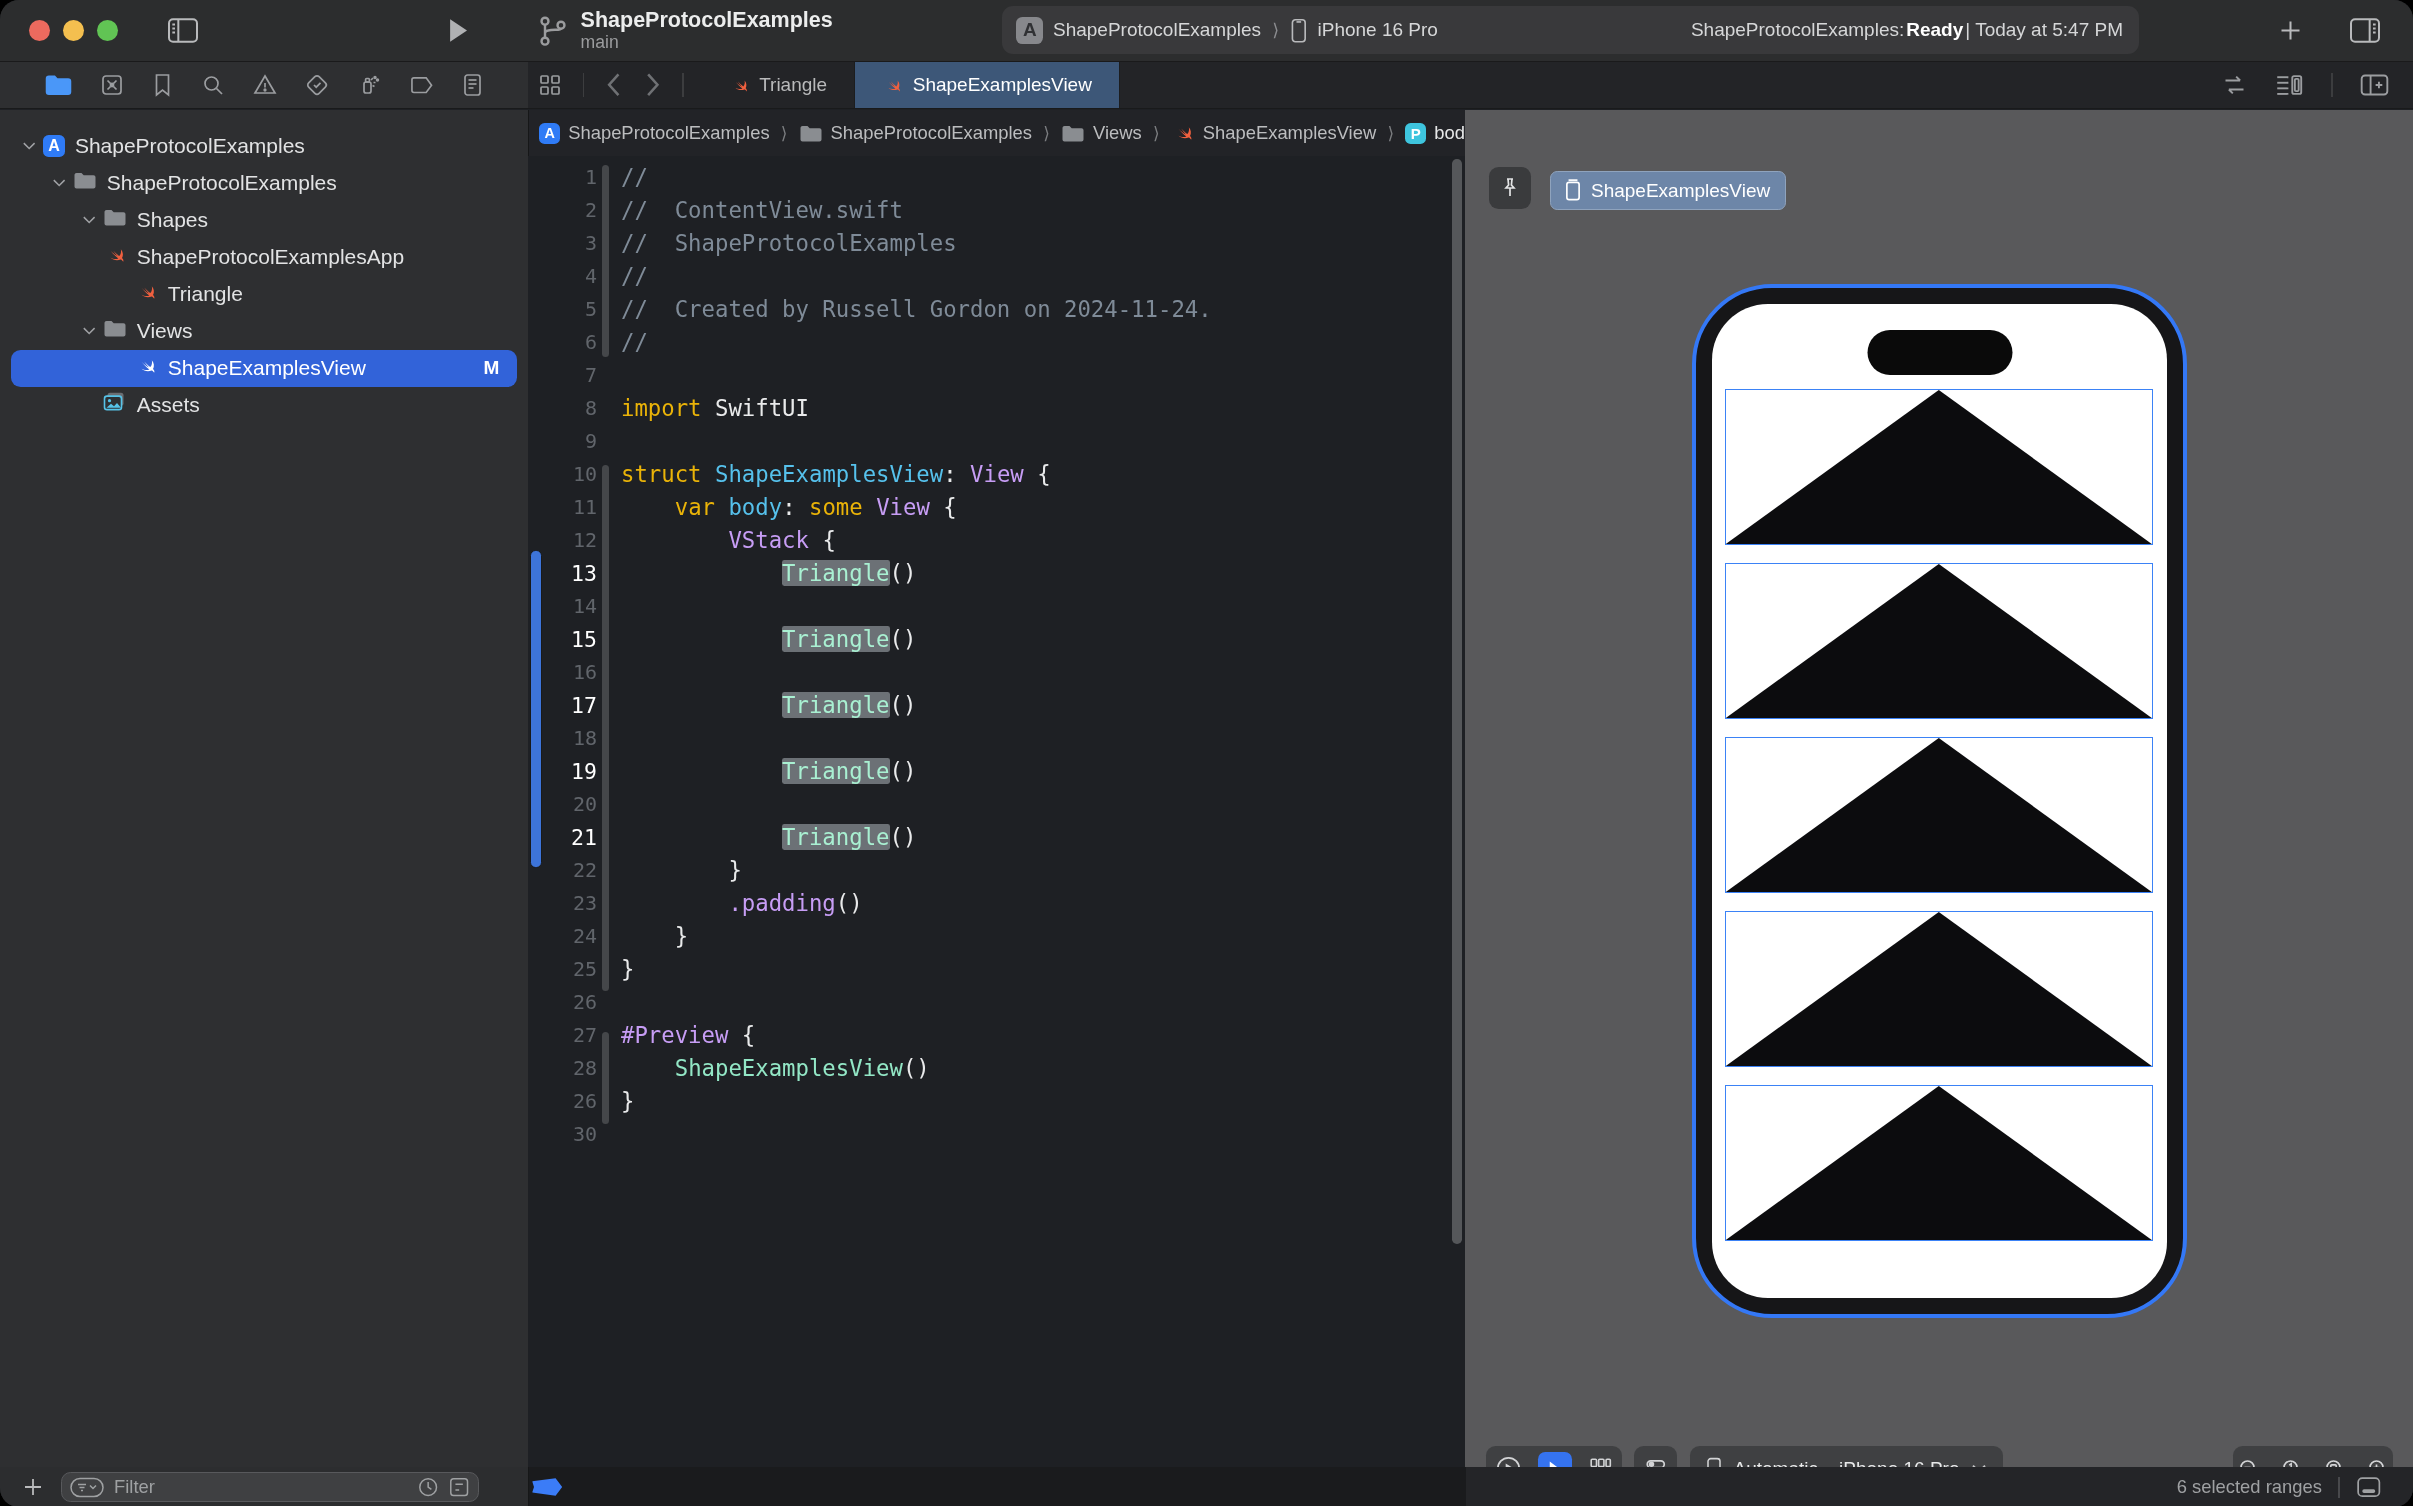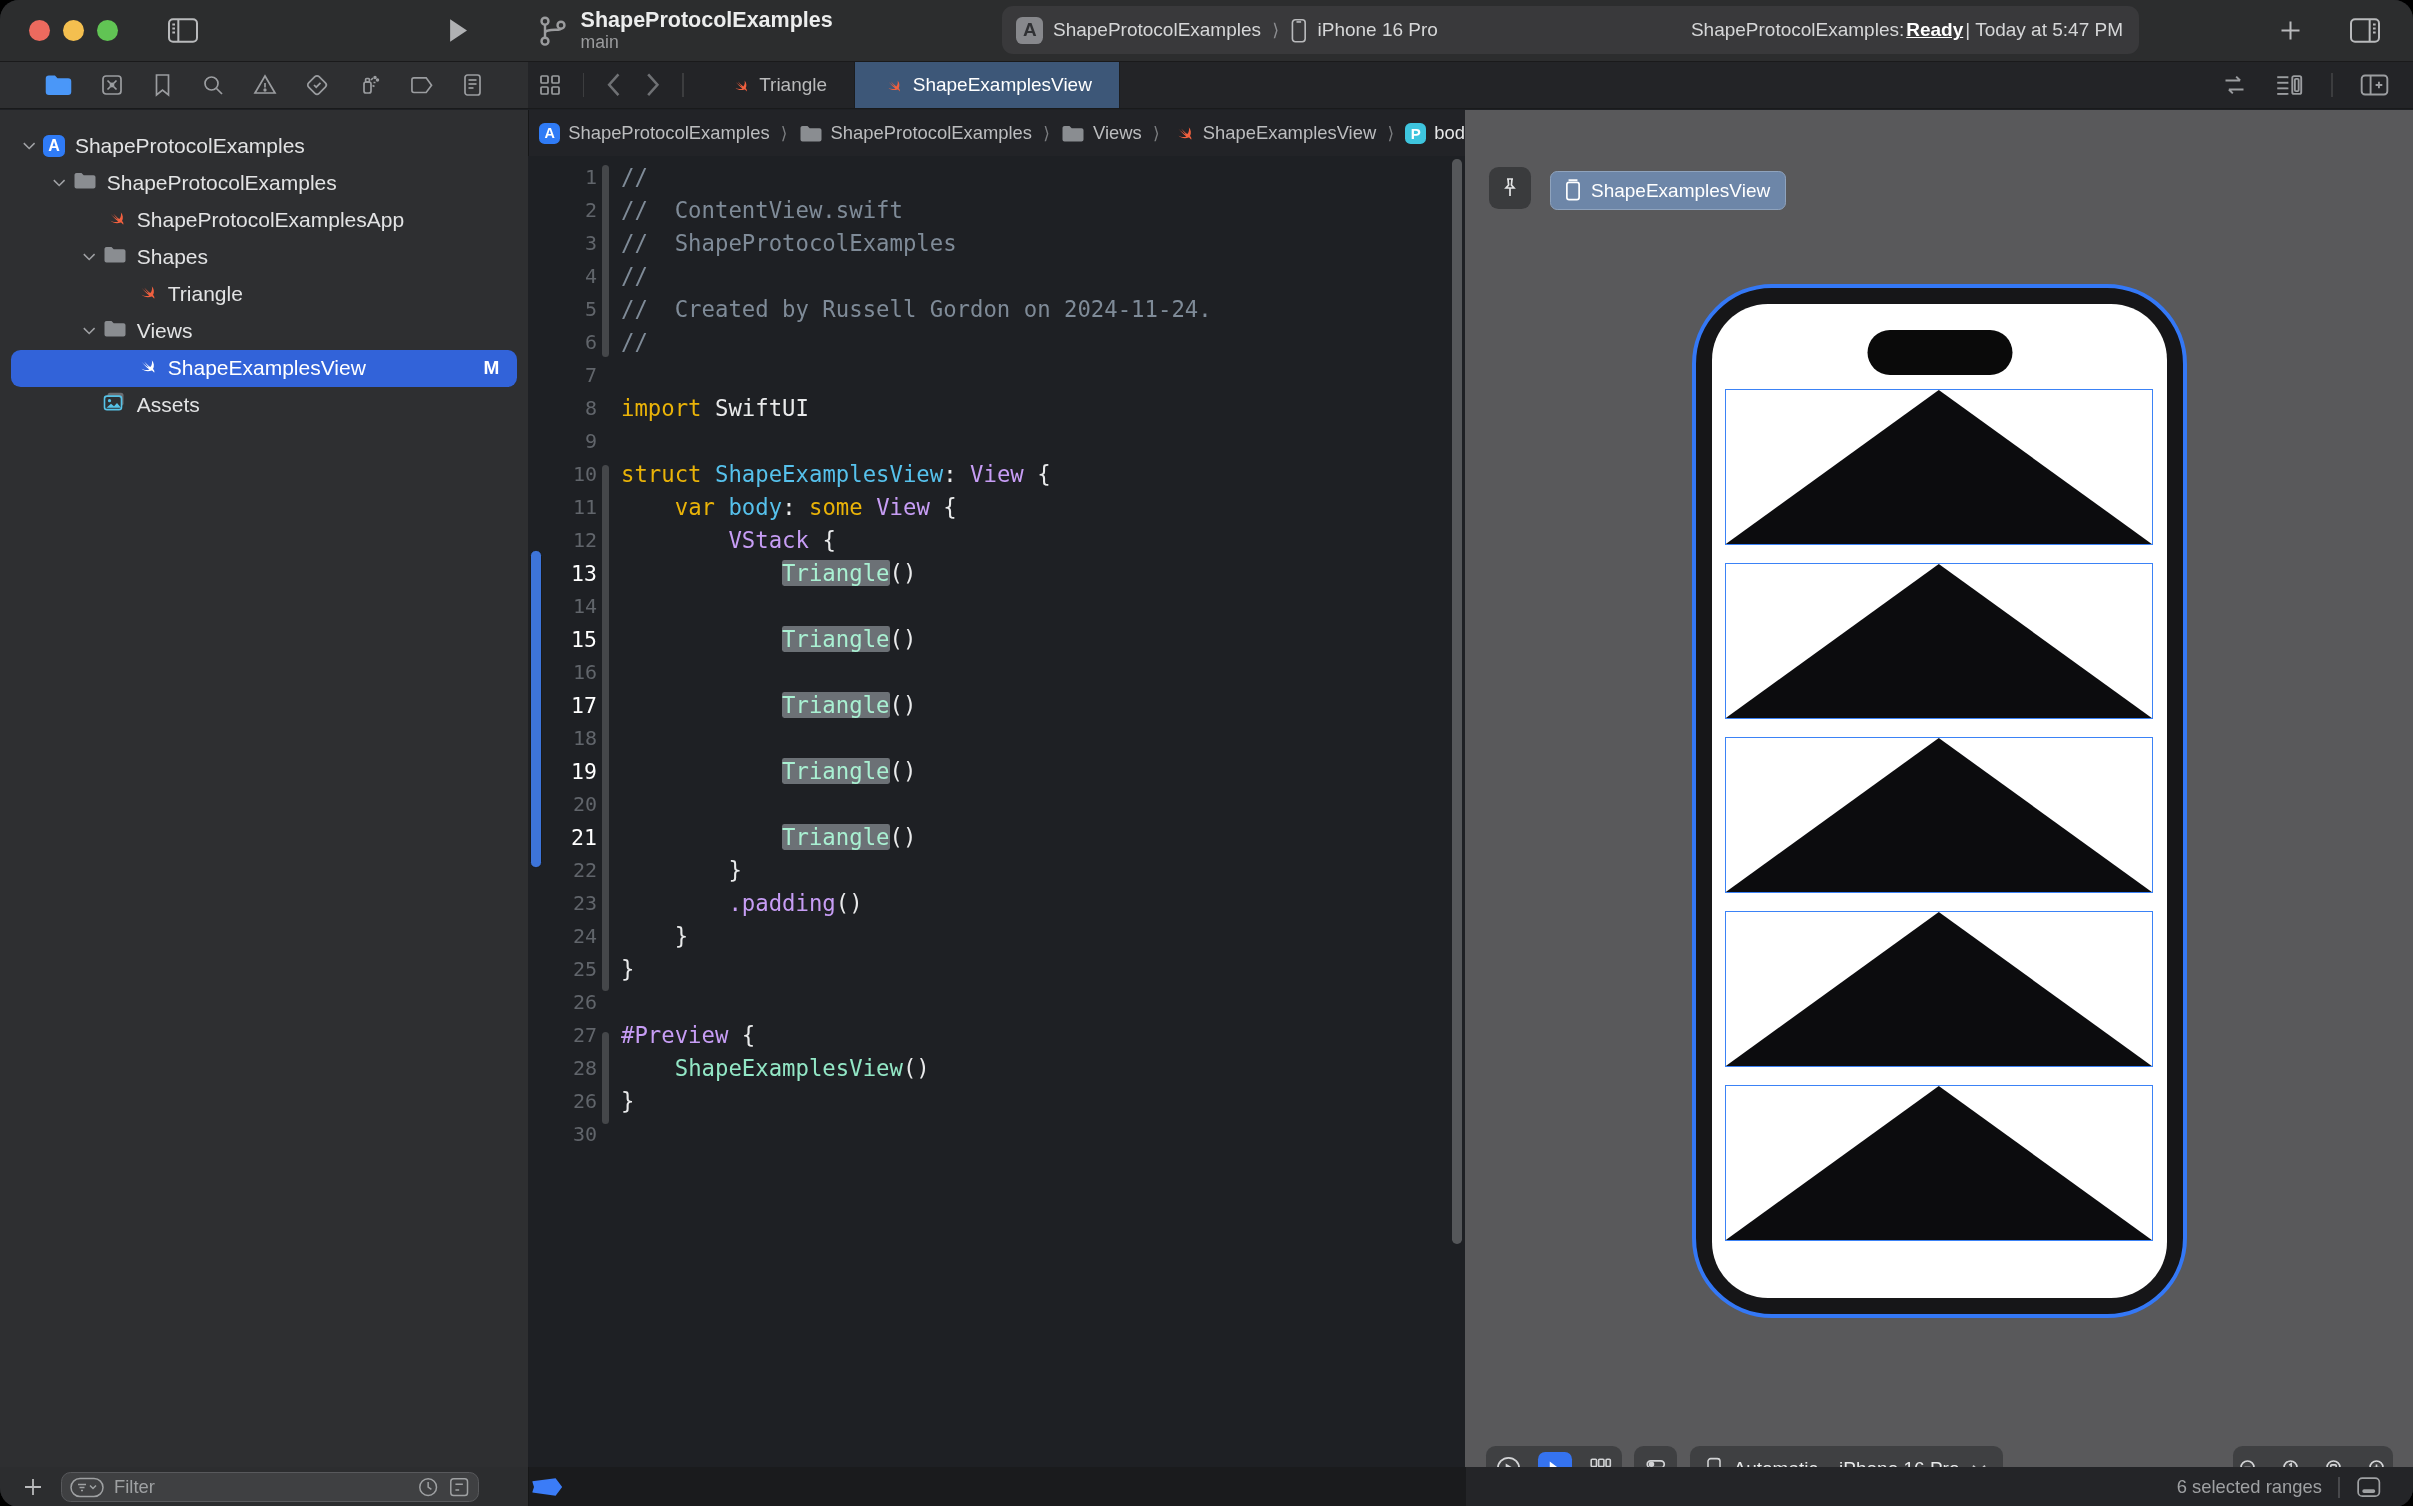--- a/index.html
+++ b/index.html
@@ -14,21 +14,21 @@
   .tl-red{background:#ec6a5e;} .tl-yellow{background:#f4bf4f;} .tl-green{background:#61c454;}
   .tbtn{color:#b9babc;margin-left:37px;}
   #proj-block{display:flex;align-items:center;margin-left:67px;}
   #proj-texts{display:flex;flex-direction:column;margin-left:11.2px;}
   #proj-title{font-size:21.5px;font-weight:bold;color:#eceded;line-height:24px;}
   #proj-branch{font-size:17.6px;color:#9b9c9e;line-height:21px;}
   #activity-pill{position:absolute;left:1002px;top:6.4px;width:1137px;height:48px;background:#39393b;border-radius:11.2px;display:flex;align-items:center;font-size:19px;color:#d6d7d8;}
   #activity-pill .sep{color:#8b8c8f;margin:0 11.2px;font-size:17.6px;}
   #scheme{display:flex;align-items:center;margin-left:14.4px;}
   #status{margin-left:auto;margin-right:16px;display:flex;align-items:center;gap:2px;white-space:nowrap;}
-  #status b{color:#ffffff;text-decoration:underline;}
+  #status b{color:#ffffff;}
   .appbadge{width:27px;height:27px;border-radius:6.4px;background:#87888c;color:#303134;font-weight:bold;font-size:19px;display:flex;align-items:center;justify-content:center;margin-right:9.6px;}
   #toolbar-right{position:absolute;right:32px;top:0;height:61px;display:flex;align-items:center;gap:45px;color:#b9babc;}
 
   
   #navstrip{position:absolute;left:0;top:62px;width:528px;height:46px;background:#2e2f31;border-bottom:1.6px solid #191a1b;display:flex;align-items:center;justify-content:center;gap:28px;}
   #tabstrip{position:absolute;left:528px;top:62px;width:1885px;height:46px;background:#232427;border-bottom:1.6px solid #191a1b;display:flex;align-items:center;}
   .tab{height:46px;display:flex;align-items:center;justify-content:center;gap:9.6px;font-size:19px;color:#b9babb;padding:0 27px;border-right:1.6px solid #1c1d1f;}
   .tab.active{background:#3d5778;color:#fff;}
   #tab-controls{display:flex;align-items:center;gap:21px;margin:0 17.6px 0 9.6px;color:#86888b;}
   #tabstrip-right{margin-left:auto;display:flex;align-items:center;gap:27px;margin-right:24px;color:#9b9da0;}
@@ -352,40 +352,40 @@
             </svg>
           </span>
           <span class="ticon"><span class="icon">
               <svg width="24" height="21" viewBox="0 0 24 20" fill="#8a8d91" stroke="none" stroke-width="1.7">
                 <path d="M1.5 4.5c0-1.2.9-2 2-2h5l2.2 2.3h9.8c1.1 0 2 .9 2 2v9.2c0 1.1-.9 2-2 2h-17c-1.1 0-2-.9-2-2z" fill="#8a8d91"></path>
               </svg>
             </span></span>
           <span>ShapeProtocolExamples</span>
         </div>
         <div class="tree-row" style="padding-left: 65px;">
+          <span class="disc icon">
+            <svg width="14.4" height="9.6" viewBox="0 0 16 10" fill="none" stroke="#9fa1a4" stroke-width="1.7">
+              <polyline points="2,2 8,8 14,2"></polyline>
+            </svg>
+          </span>
+          <span class="ticon"><span class="icon">
+              <svg width="24" height="21" viewBox="0 0 24 20" fill="#8a8d91" stroke="none" stroke-width="1.7">
+                <path d="M1.5 4.5c0-1.2.9-2 2-2h5l2.2 2.3h9.8c1.1 0 2 .9 2 2v9.2c0 1.1-.9 2-2 2h-17c-1.1 0-2-.9-2-2z" fill="#8a8d91"></path>
+              </svg>
+            </span></span>
+          <span>Shapes</span>
+        </div>
+        <div class="tree-row" style="padding-left: 65px;">
           <span class="disc"></span>
           <span class="ticon"><span class="icon">
               <svg width="24" height="24" viewBox="0 0 26 26" fill="none" stroke="none" stroke-width="1.7">
                 <path d="M20.6 16.3c1.7-3 1.1-6.9-1.3-9.6.7 2.7 0 5.5-1.6 7.5-2.1-1.5-4.7-3.8-6.7-6 1.4 2.2 3.3 4.5 5.2 6.5-2.7-1.7-5.7-4-8-6.4 2.3 3 5.2 6.1 8.4 8.4-2.2 1-5.4 1-8.5-.7 2.8 2.6 7.3 3.5 11 1.9 1.2.4 2.2 1.4 2.7 2.4.7-1.1.3-2.7-1.2-4z" fill="#f0603f"></path>
               </svg>
             </span></span>
           <span>ShapeProtocolExamplesApp</span>
-        </div>
-        <div class="tree-row" style="padding-left: 65px;">
-          <span class="disc icon">
-            <svg width="14.4" height="9.6" viewBox="0 0 16 10" fill="none" stroke="#9fa1a4" stroke-width="1.7">
-              <polyline points="2,2 8,8 14,2"></polyline>
-            </svg>
-          </span>
-          <span class="ticon"><span class="icon">
-              <svg width="24" height="21" viewBox="0 0 24 20" fill="#8a8d91" stroke="none" stroke-width="1.7">
-                <path d="M1.5 4.5c0-1.2.9-2 2-2h5l2.2 2.3h9.8c1.1 0 2 .9 2 2v9.2c0 1.1-.9 2-2 2h-17c-1.1 0-2-.9-2-2z" fill="#8a8d91"></path>
-              </svg>
-            </span></span>
-          <span>Shapes</span>
         </div>
         <div class="tree-row" style="padding-left: 96px;">
           <span class="disc"></span>
           <span class="ticon"><span class="icon">
               <svg width="24" height="24" viewBox="0 0 26 26" fill="none" stroke="none" stroke-width="1.7">
                 <path d="M20.6 16.3c1.7-3 1.1-6.9-1.3-9.6.7 2.7 0 5.5-1.6 7.5-2.1-1.5-4.7-3.8-6.7-6 1.4 2.2 3.3 4.5 5.2 6.5-2.7-1.7-5.7-4-8-6.4 2.3 3 5.2 6.1 8.4 8.4-2.2 1-5.4 1-8.5-.7 2.8 2.6 7.3 3.5 11 1.9 1.2.4 2.2 1.4 2.7 2.4.7-1.1.3-2.7-1.2-4z" fill="#f0603f"></path>
               </svg>
             </span></span>
           <span>Triangle</span>
         </div>

